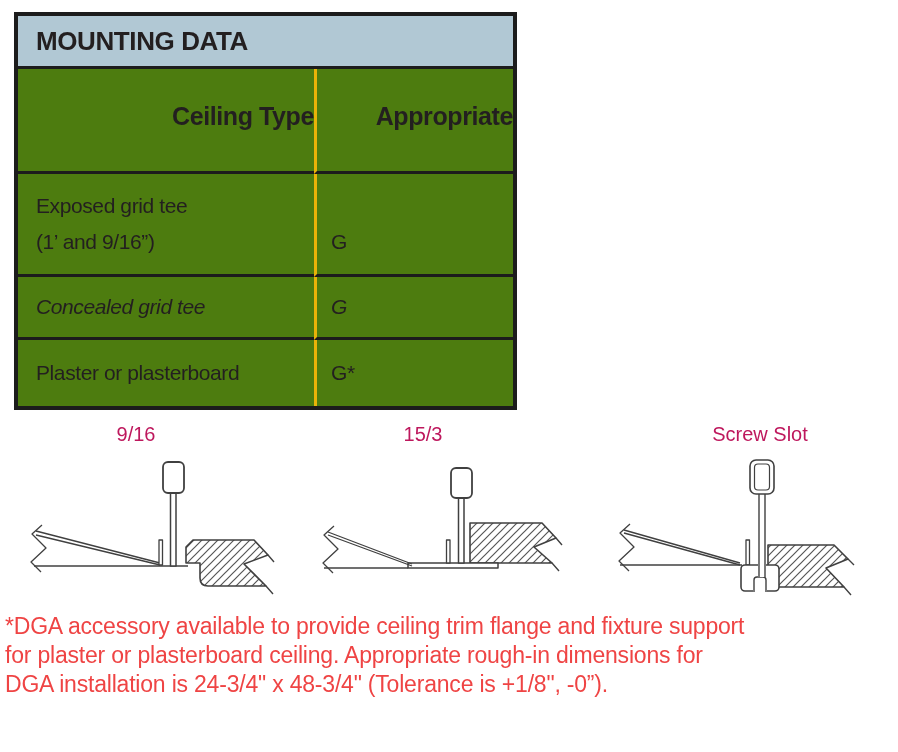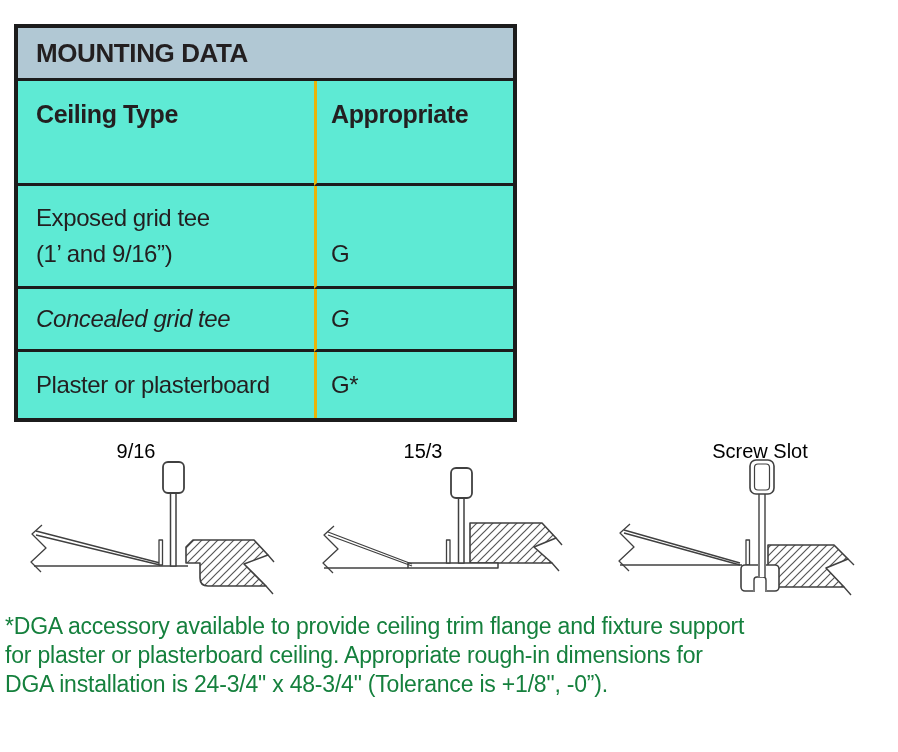--- a/index.html
+++ b/index.html
@@ -1,45 +1,45 @@
 <!DOCTYPE html>
 <html><head>
 <meta charset="utf-8">
 <style>
   html,body{margin:0;padding:0;background:#fff;}
   .sheet{position:relative;width:898px;height:752px;background:#ffffff;overflow:hidden;
          font-family:"Liberation Sans",sans-serif;color:#231f20;}
 
   
-  .mtable{position:absolute;left:14px;top:24px;width:503px;box-sizing:border-box;
-          border:4px solid #1c1c1c;background:#5eead4;}
+  .mtable{position:absolute;left:14px;top:12px;width:503px;box-sizing:border-box;
+          border:4px solid #1c1c1c;background:#4d7c0f;}
   .mt-title{height:53px;background:#b1c8d4;border-bottom:3px solid #1c1c1c;
             display:flex;align-items:center;padding-left:18px;box-sizing:border-box;}
   .mt-title span{font-size:26px;font-weight:700;letter-spacing:-0.4px;}
   .mt-grid{display:grid;grid-template-columns:296px 199px;}
   .cell{box-sizing:border-box;padding-left:18px;}
   .c2{padding-left:14px;border-left:3px solid #eab308;}
   .rb{border-bottom:3px solid #1c1c1c;}
-  .head{height:105px;padding-top:14px;font-size:25px;font-weight:700;line-height:39px;letter-spacing:-0.4px;}
+  .head{height:105px;padding-top:28px;font-size:25px;font-weight:700;line-height:39px;letter-spacing:-0.4px;text-align:right;}
   .r1{height:103px;}
   .r2{height:63px;font-style:italic;}
   .r3{height:66px;}
-  .body-txt{font-size:24px;font-weight:400;letter-spacing:-0.4px;line-height:36px;}
+  .body-txt{font-size:21px;font-weight:400;letter-spacing:-0.4px;line-height:36px;}
   .vcenter{display:flex;flex-direction:column;justify-content:center;}
   .vbottom{display:flex;align-items:flex-end;padding-bottom:14px;}
 
   
-  .diag-label{position:absolute;top:440px;height:26px;font-size:20px;color:#000000;
+  .diag-label{position:absolute;top:423px;height:26px;font-size:20px;color:#be185d;
               text-align:center;width:150px;}
   .dsvg{position:absolute;top:452px;width:280px;height:155px;}
   .d1{left:10px;} .d2{left:300px;} .d3{left:600px;}
 
   
   .footnote{position:absolute;left:5px;top:612px;width:880px;font-size:23px;
-            line-height:29px;color:#15803d;letter-spacing:-0.2px;}
+            line-height:29px;color:#ef4444;letter-spacing:-0.2px;}
 </style>
 </head>
 <body>
 
 <div class="sheet">
 
   <section class="mtable">
     <div class="mt-title">
       <span>MOUNTING DATA</span>
     </div>

